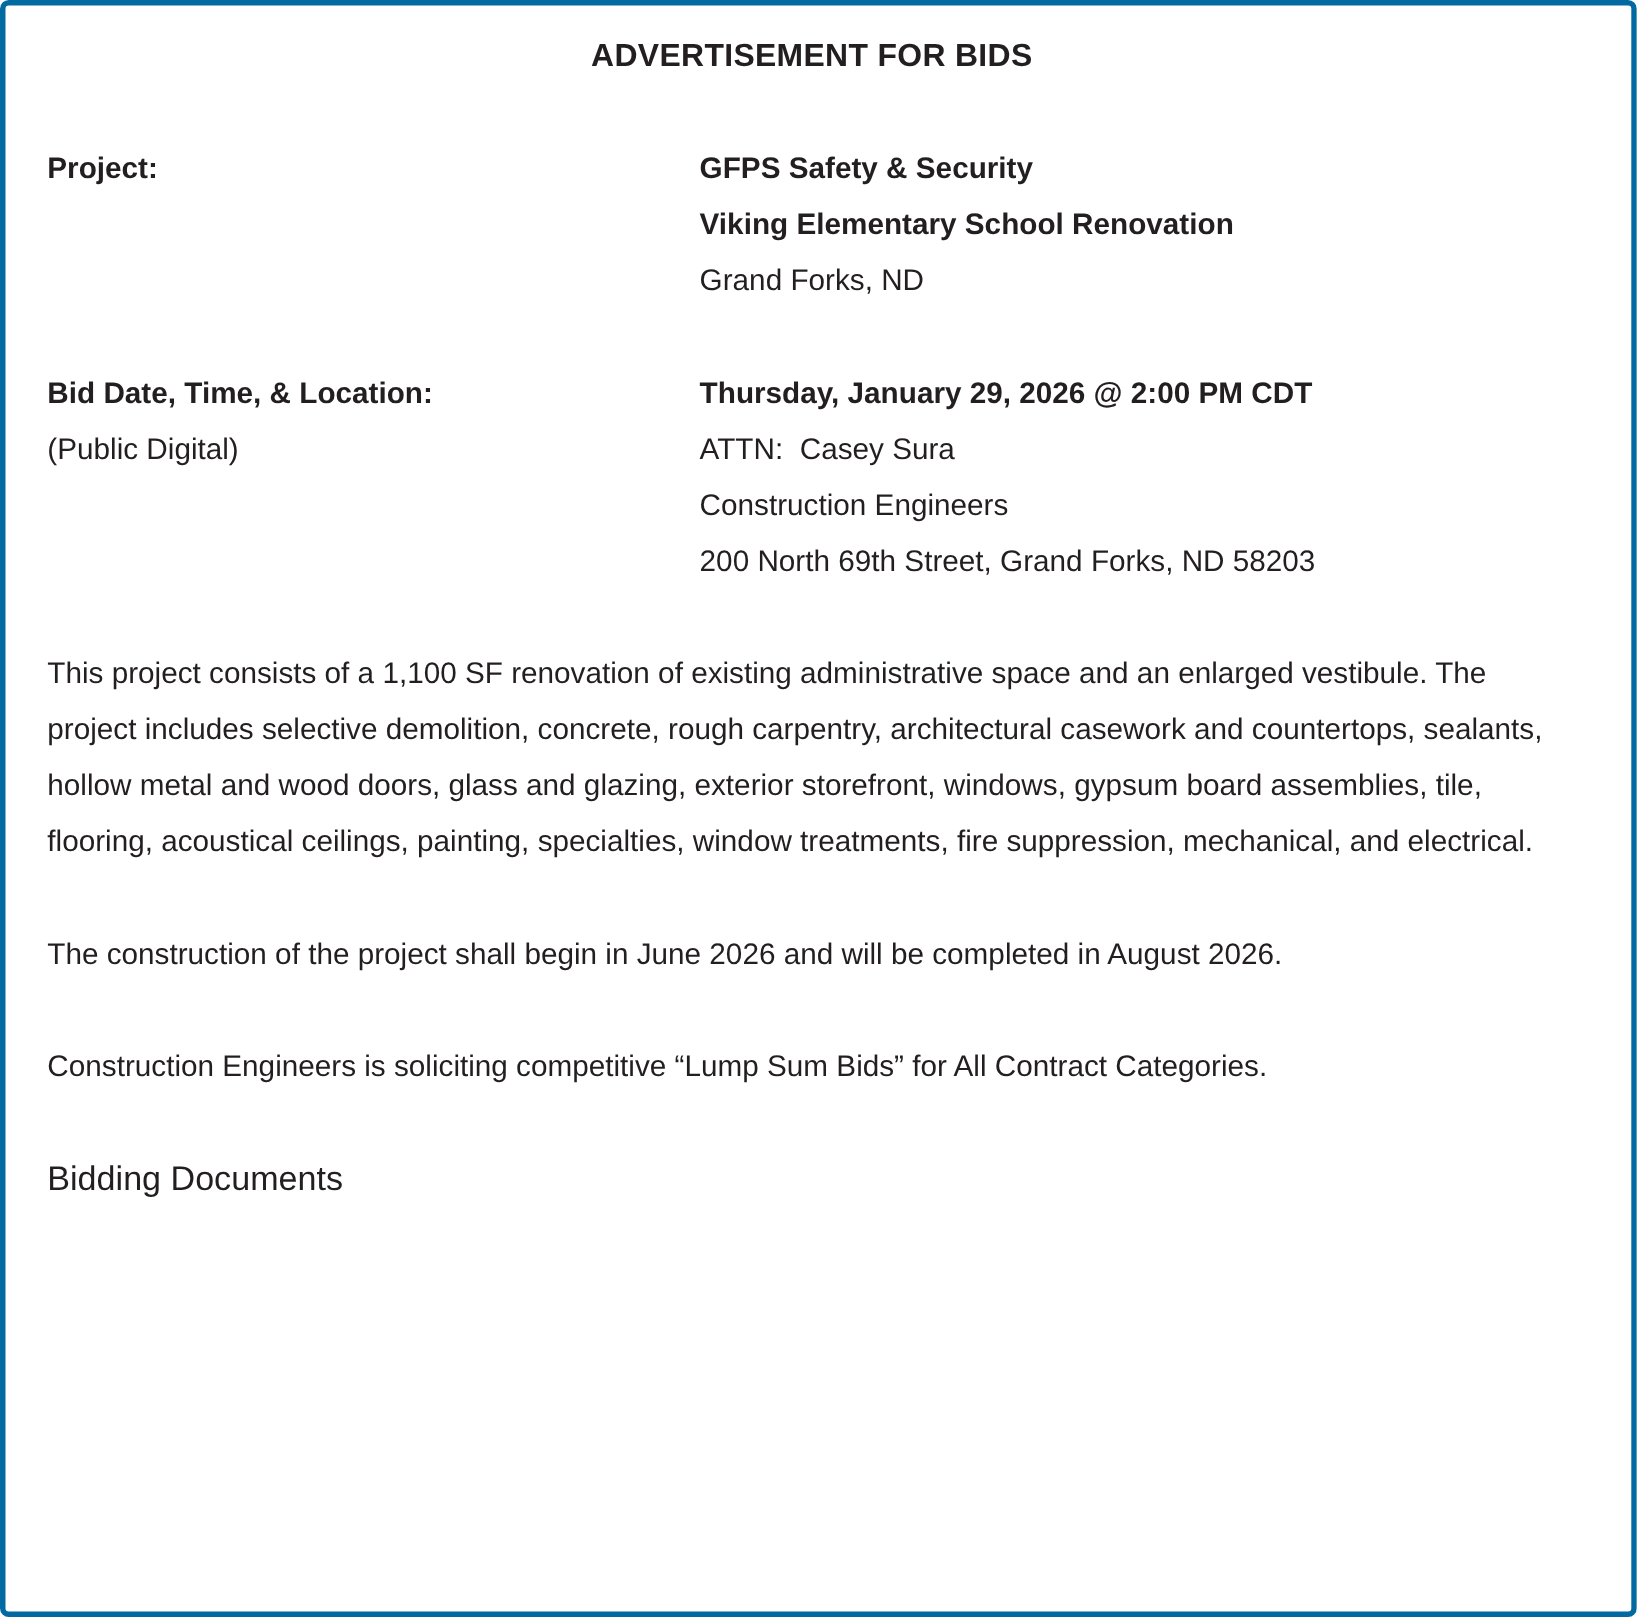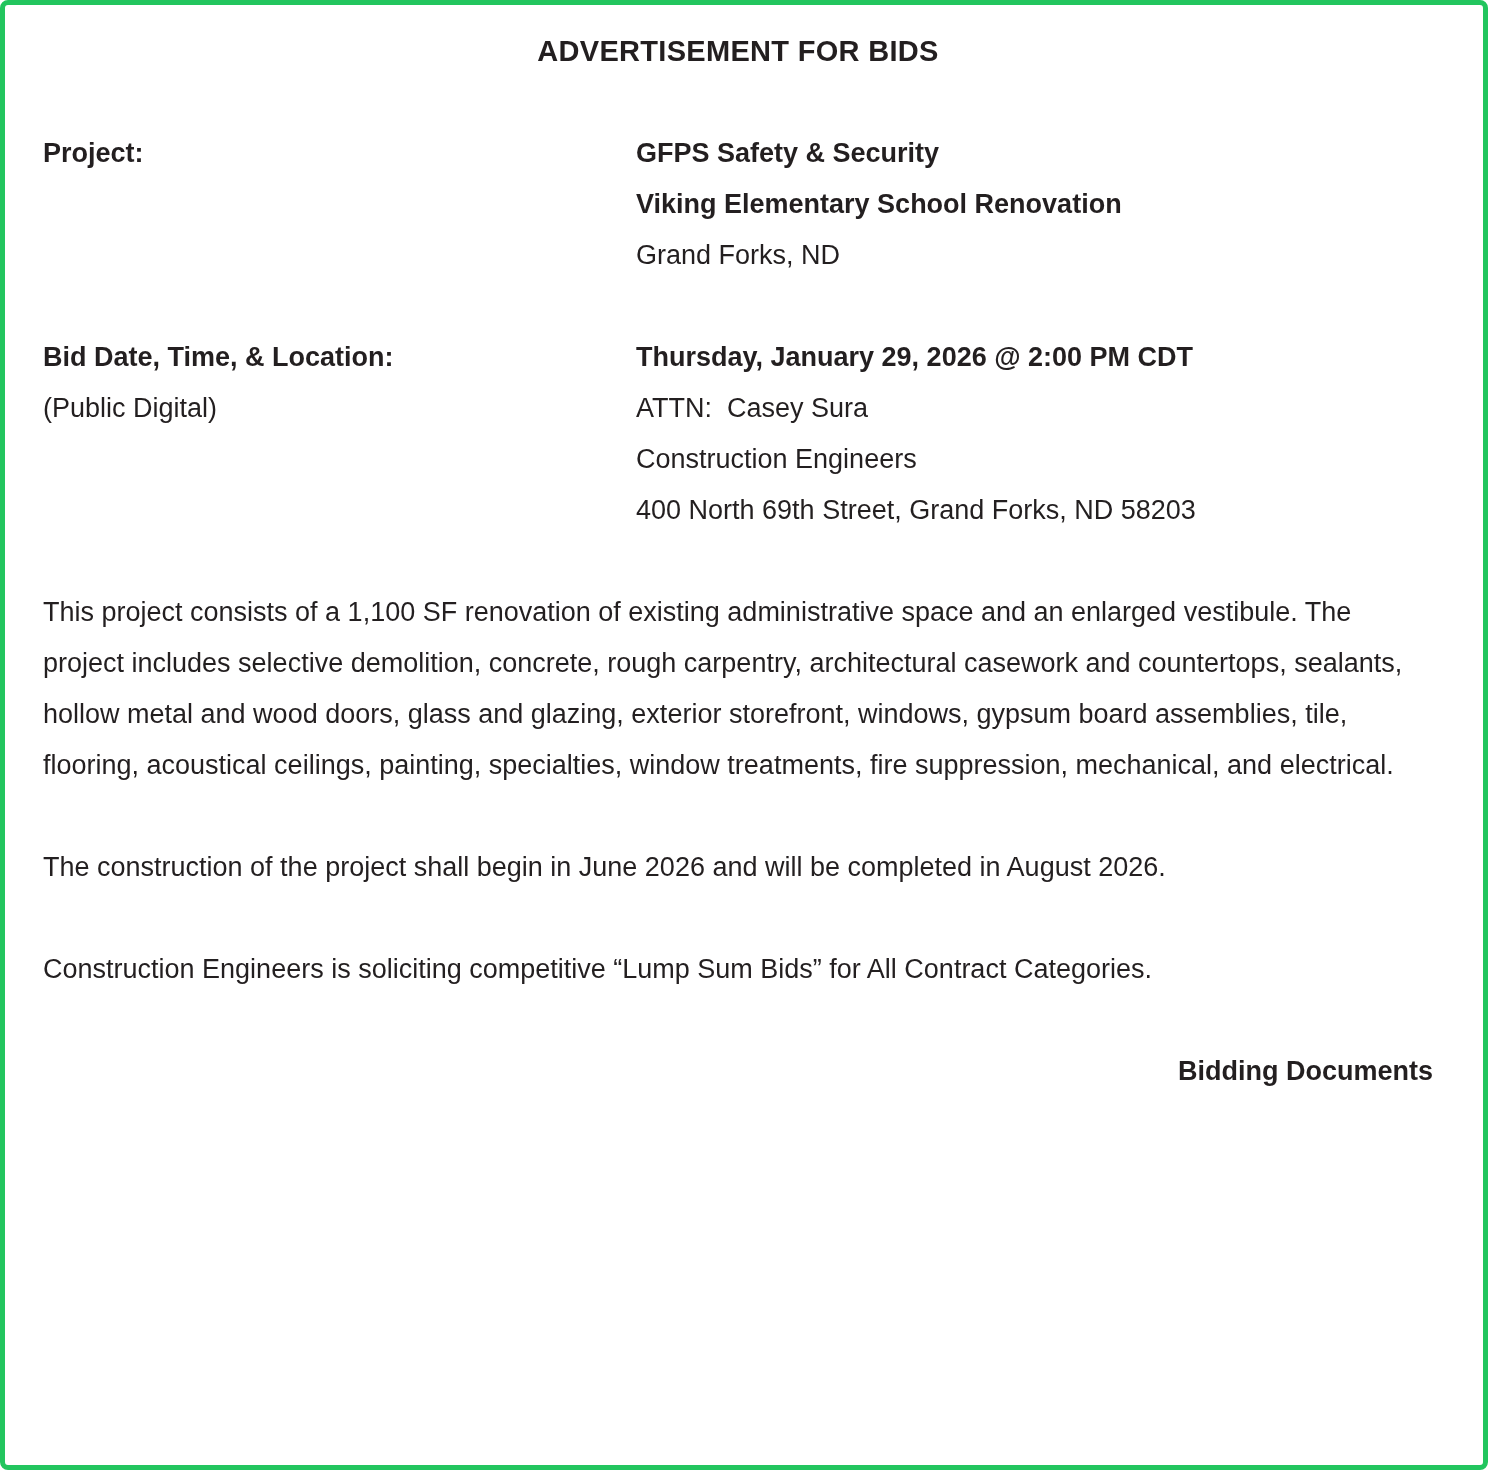--- a/index.html
+++ b/index.html
@@ -5,21 +5,21 @@
   html, body {
     margin: 0;
     padding: 0;
     background: #ffffff;
   }
   .page {
     width: 1488px;
     height: 1470px;
     box-sizing: border-box;
     background: #ffffff;
-    border: 5px solid #22c55e;
+    border: 5px solid #0369a1;
     border-radius: 8px;
     padding: 21px 50px 20px 38px;
     overflow: hidden;
     font-family: "Liberation Sans", sans-serif;
     font-size: 27px;
     line-height: 51px;
     color: #231f20;
     -webkit-font-smoothing: antialiased;
   }
   .title {
@@ -41,25 +41,24 @@
     white-space: pre-wrap;
   }
   .bold {
     font-weight: 700;
   }
   p.para {
     margin: 0 0 51px 0;
     white-space: pre-wrap;
   }
   h2.subhead {
-    font-size: 27px;
-    font-weight: 700;
+    font-size: 31px;
+    font-weight: 400;
     line-height: 51px;
     margin: 0;
-    text-align: right;
   }
   p.para.last {
     margin-bottom: 0;
   }
 </style>
 </head>
 <body>
 
 <div class="page">
 
@@ -78,21 +77,21 @@
 
   <div class="row">
     <div>
       <div class="line bold">Bid Date, Time, &amp; Location:</div>
       <div class="line">(Public Digital)</div>
     </div>
     <div>
       <div class="line bold">Thursday, January 29, 2026 @ 2:00 PM CDT</div>
       <div class="line">ATTN:  Casey Sura</div>
       <div class="line">Construction Engineers</div>
-      <div class="line">400 North 69th Street, Grand Forks, ND 58203</div>
+      <div class="line">200 North 69th Street, Grand Forks, ND 58203</div>
     </div>
   </div>
 
   <p class="para">This project consists of a 1,100 SF renovation of existing administrative space and an enlarged vestibule. The project includes selective demolition, concrete, rough carpentry, architectural casework and countertops, sealants, hollow metal and wood doors, glass and glazing, exterior storefront, windows, gypsum board assemblies, tile, flooring, acoustical ceilings, painting, specialties, window treatments, fire suppression, mechanical, and electrical.</p>
 
   <p class="para">The construction of the project shall begin in June 2026 and will be completed in August 2026.</p>
 
   <p class="para">Construction Engineers is soliciting competitive “Lump Sum Bids” for All Contract Categories.</p>
 
 

